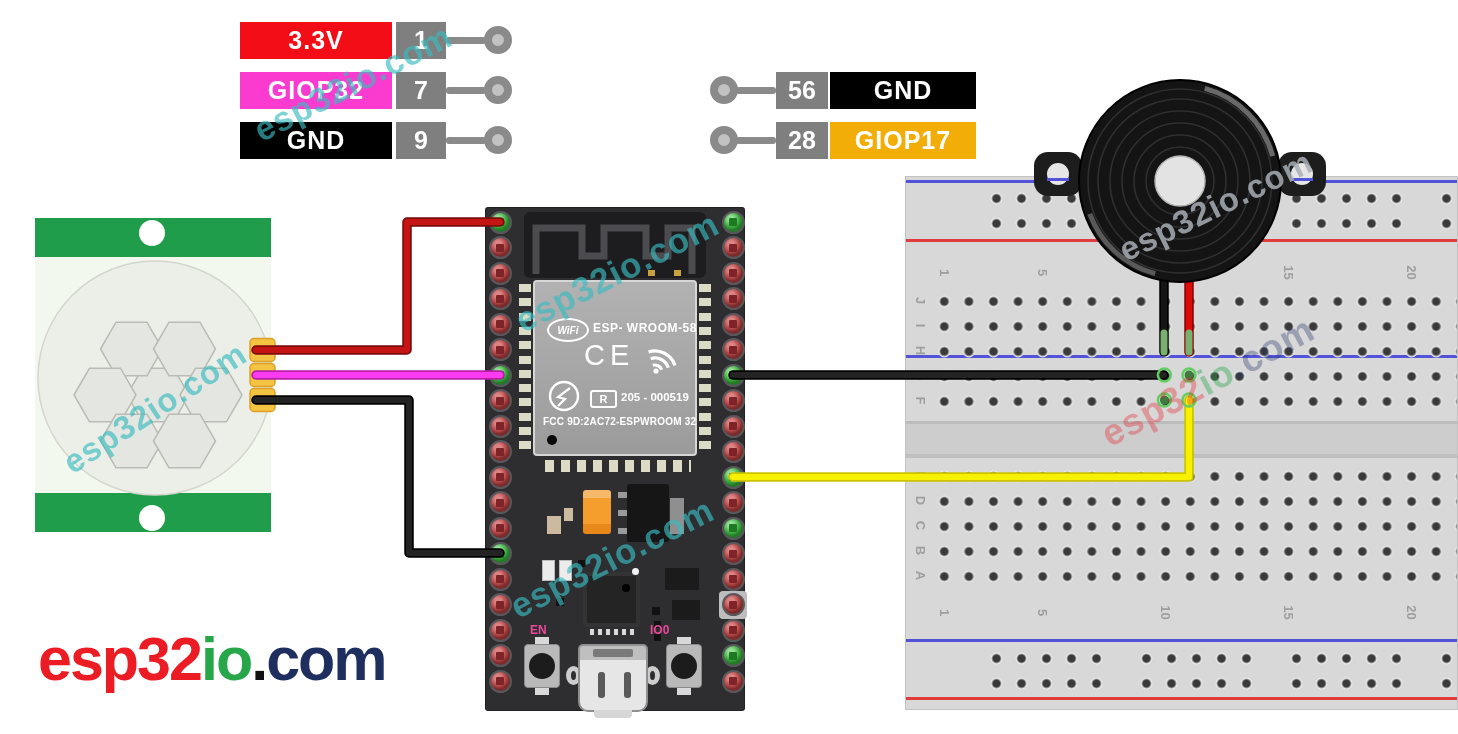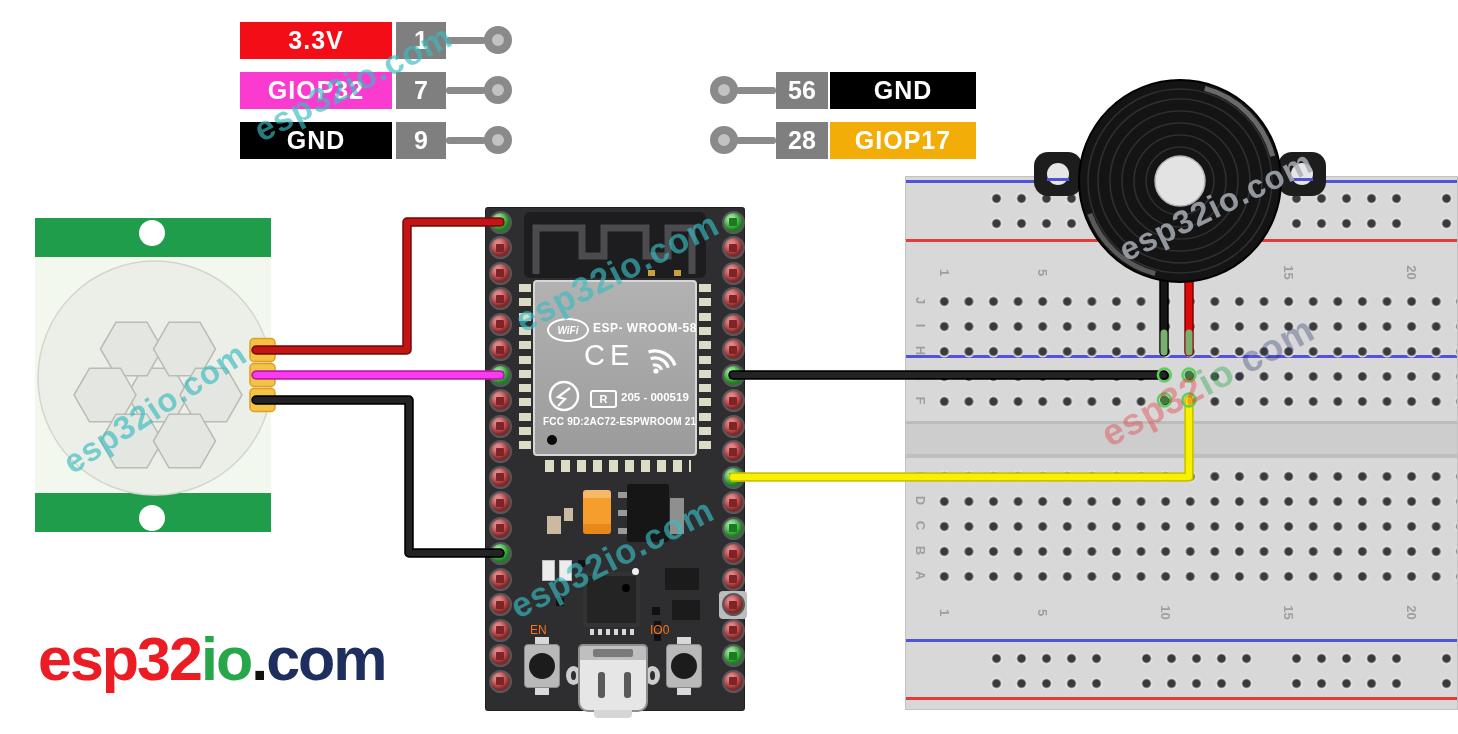--- a/index.html
+++ b/index.html
@@ -44,21 +44,21 @@
   .castel-v{position:absolute;width:12px;height:172px;top:76px;
       background:repeating-linear-gradient(180deg,#dcdcc6 0 8px,#2e2e31 8px 14.3px);}
   .castel-h{position:absolute;left:59px;top:252px;width:146px;height:12px;
       background:repeating-linear-gradient(90deg,#dcdcc6 0 9px,#2e2e31 9px 16px);}
   .esp-comp{position:absolute;}
   .pin{position:absolute;width:23px;height:23px;border-radius:50%;border:2px solid #57575c;box-sizing:border-box;
        background:radial-gradient(circle at 38% 32%,#dd8585 0 3px,#b04545 8px,#7c2b2b 11px);}
   .pin.green{background:radial-gradient(circle at 38% 32%,#96df96 0 3px,#3aa83d 8px,#247a27 11px);}
   .pin .sq{position:absolute;left:5.5px;top:5.5px;width:8px;height:8px;background:#7e2328;border-radius:1px;}
   .pin.green .sq{background:#1d7a22;}
-  .btn-label{position:absolute;color:#f97316;font-weight:normal;font-size:12px;}
+  .btn-label{position:absolute;color:#ec4899;font-weight:bold;font-size:12px;}
   .tact{position:absolute;width:36px;height:44px;background:#b9b9b9;border:1px solid #8a8a8a;border-radius:4px;box-sizing:border-box;}
   .tact .dot{position:absolute;left:4px;top:8px;width:26px;height:26px;border-radius:50%;background:#1c1c1c;}
   .tact-tab{position:absolute;width:14px;height:7px;background:#d9d9d9;}
   
   .wm{position:absolute;font-weight:bold;white-space:nowrap;letter-spacing:1px;}
   #logo{position:absolute;left:38px;top:624px;font-size:61px;font-weight:bold;letter-spacing:-2px;}
   .usb-slot{position:absolute;width:7px;height:26px;background:#5a5a5a;border-radius:3px;}
   .usb-ear{position:absolute;width:15px;height:19px;border-radius:50%;border:5px solid #cdcdcd;background:#2e2e31;box-sizing:border-box;}
 </style>
 </head>
@@ -175,21 +175,21 @@
         </g>
         <circle cx="11" cy="29" r="2.6" fill="#fff"></circle>
       </svg>
       <svg class="shield-txt" style="left:13px;top:98px;" width="34" height="34" viewBox="0 0 34 34">
         <circle cx="16" cy="16" r="14" fill="none" stroke="#fff" stroke-width="2.4"></circle>
         <path d="M22 8 L10 17 L17 19 L10 26" fill="none" stroke="#fff" stroke-width="2.2"></path>
       </svg>
       <div class="shield-txt" style="left:55px;top:108px;width:23px;height:14px;border:2px solid #fff;border-radius:3px;
                   font-size:11px;font-weight:bold;display:flex;align-items:center;justify-content:center;">R</div>
       <div class="shield-txt" style="left:86px;top:109px;font-size:11.5px;font-weight:bold;">205 - 000519</div>
-      <div class="shield-txt" style="left:8px;top:134px;font-size:10px;font-weight:bold;letter-spacing:0.2px;">FCC 9D:2AC72-ESPWROOM 21</div>
+      <div class="shield-txt" style="left:8px;top:134px;font-size:10px;font-weight:bold;letter-spacing:0.2px;">FCC 9D:2AC72-ESPWROOM 32</div>
       <div class="shield-txt" style="left:12px;top:153px;width:10px;height:10px;border-radius:50%;background:#0a0a0a;"></div>
     </div>
 
     <div class="esp-comp" style="left:97px;top:282px;width:28px;height:44px;border-radius:3px;
                 background:linear-gradient(180deg,#f6b96a 0 8px,#f59d2d 8px 34px,#e8871a 34px 44px);"></div>
     <div class="esp-comp" style="left:61px;top:308px;width:14px;height:18px;background:#cbb9a0;"></div>
     <div class="esp-comp" style="left:78px;top:300px;width:9px;height:13px;background:#cbb9a0;"></div>
     <div class="esp-comp" style="left:141px;top:276px;width:42px;height:58px;background:#161616;border-radius:2px;"></div>
     <div class="esp-comp" style="left:132px;top:284px;width:9px;height:6px;background:#9a9a9a;"></div>
     <div class="esp-comp" style="left:132px;top:302px;width:9px;height:6px;background:#9a9a9a;"></div>

